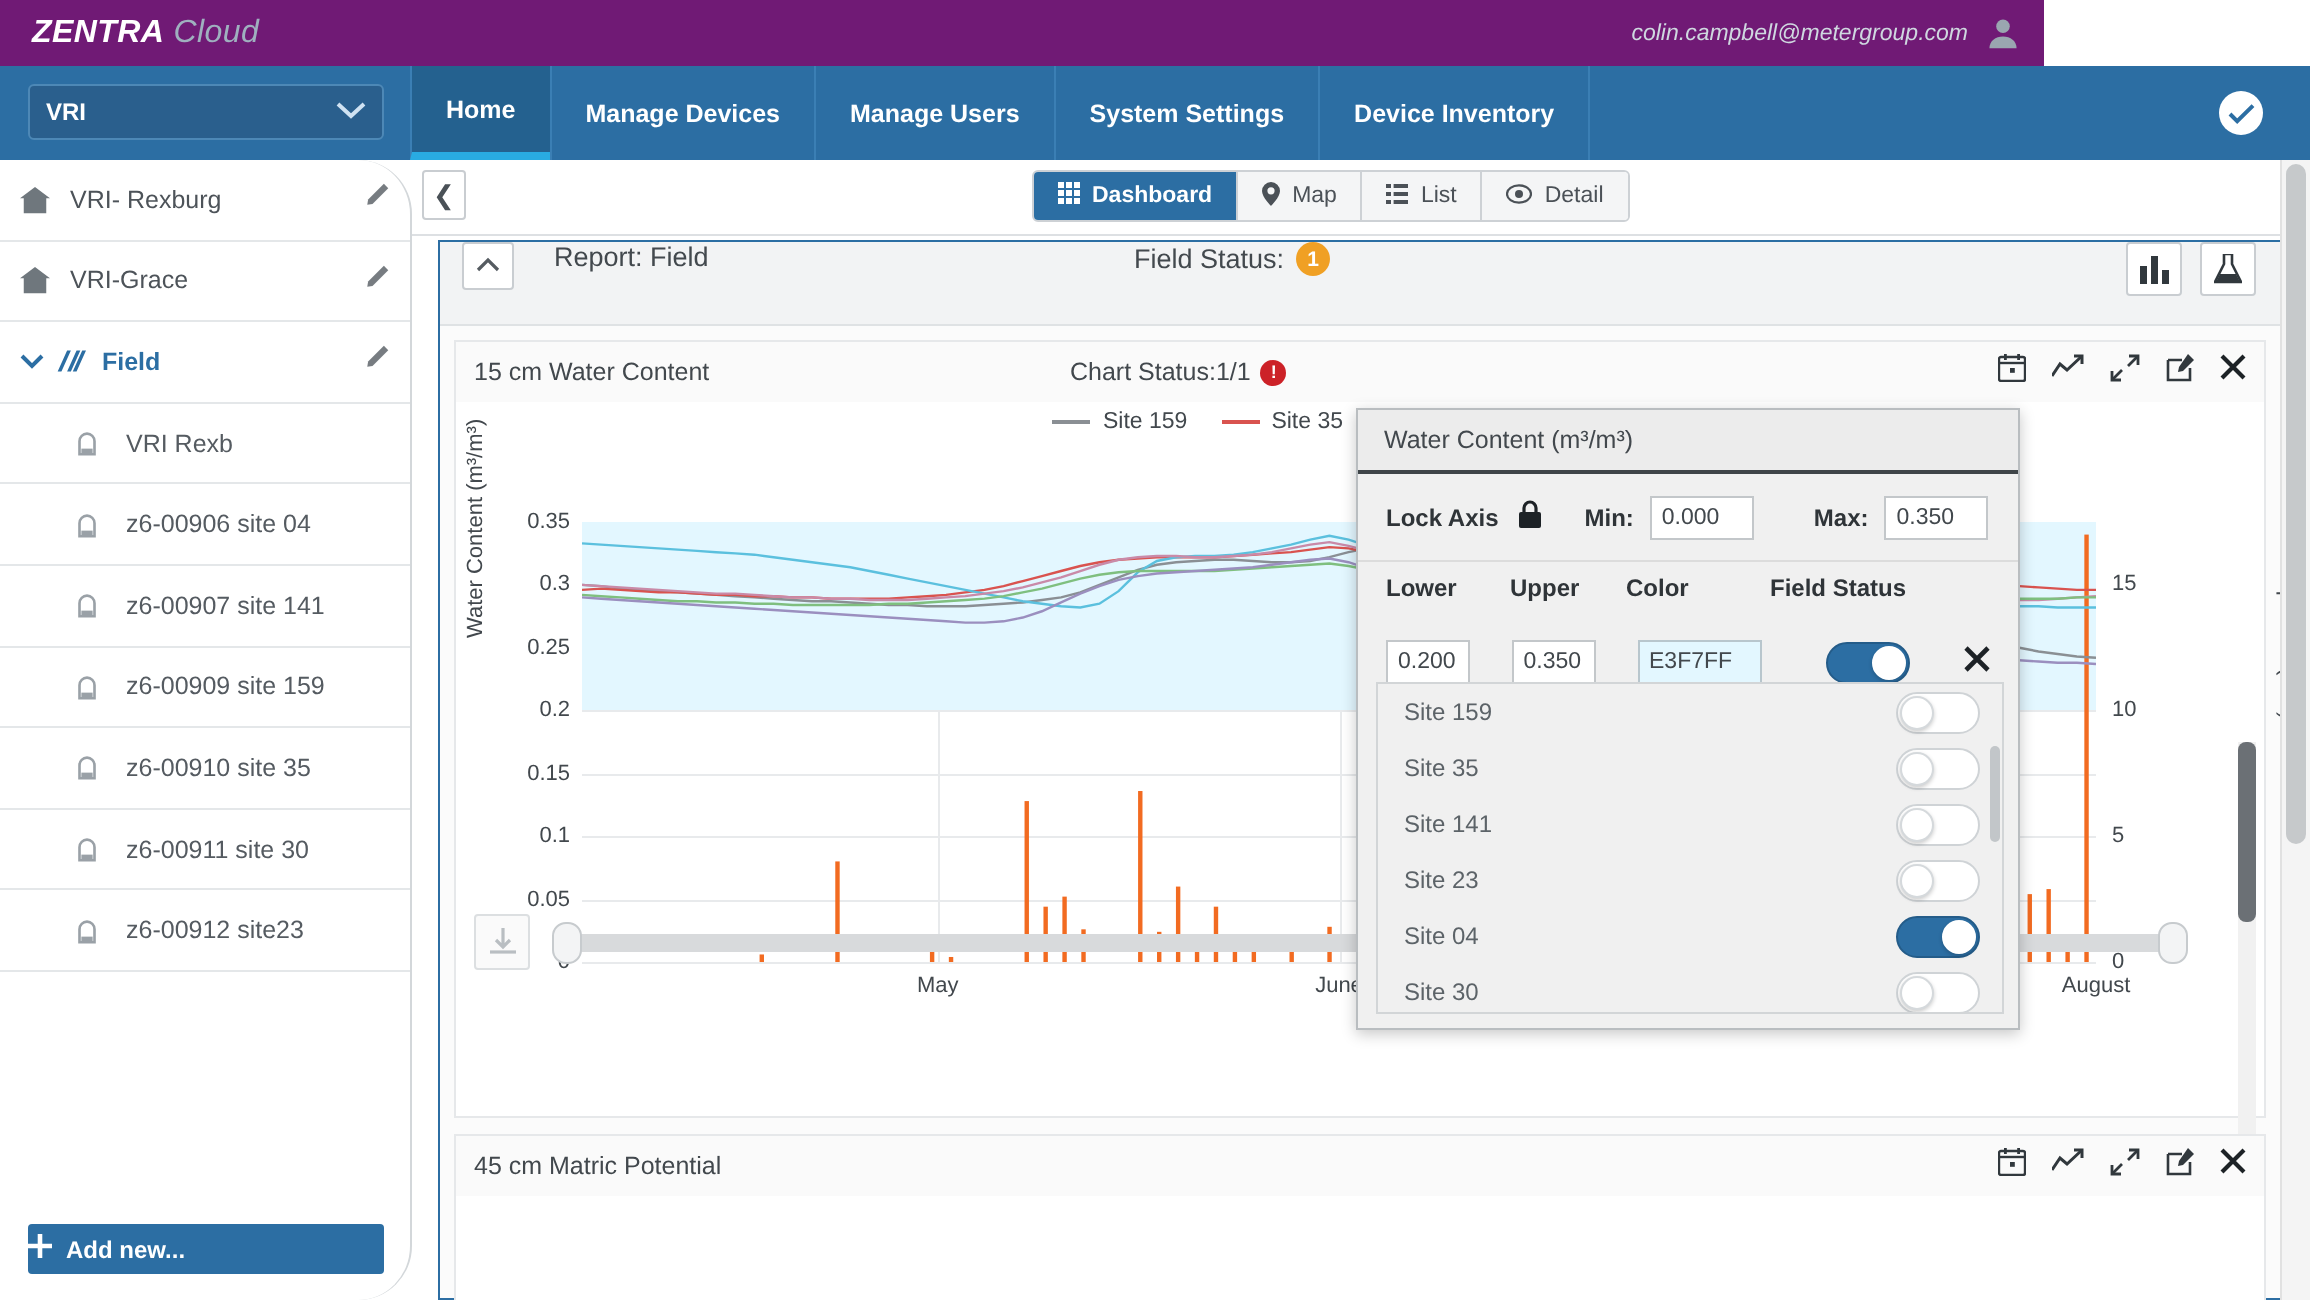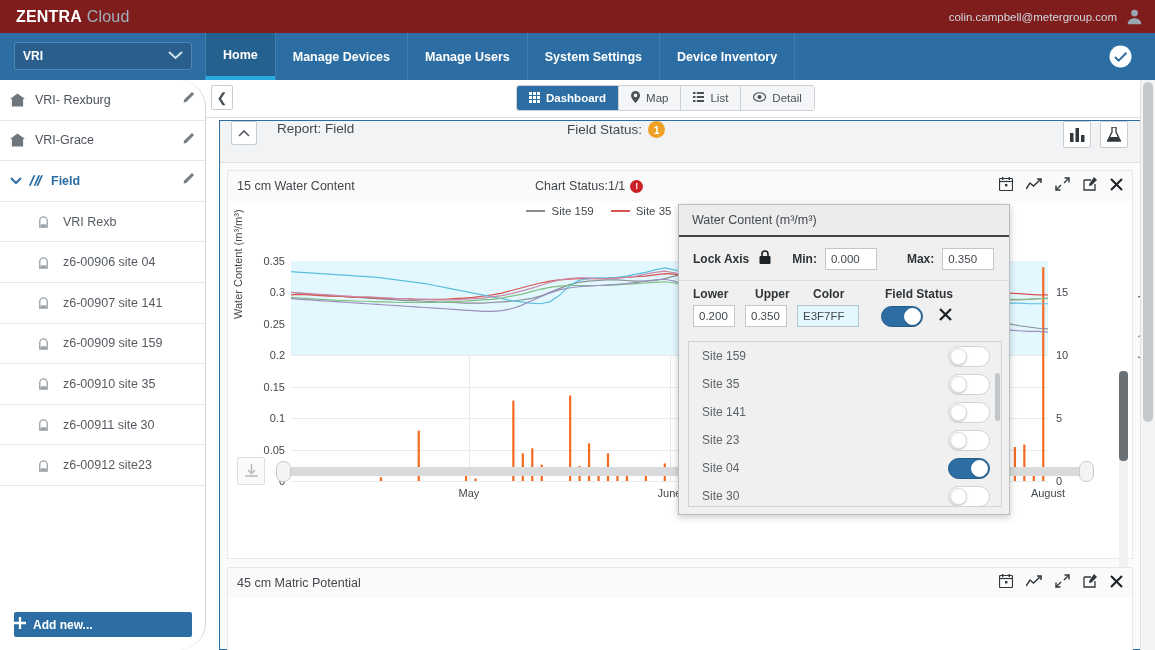--- a/index.html
+++ b/index.html
@@ -6,23 +6,23 @@
   html, body {
     width: 1155px; height: 650px;
     font-family: "Liberation Sans", sans-serif;
     background: #ffffff;
     overflow: hidden;
   }
   body { position: relative; }
 
   
   .topbar {
-    position: absolute; left: 0; top: 0; width: 1155px; height: 33px;
-    background: #7f1d1d; color: #fff;
-    display: flex; align-items: center;
+    position: absolute; left: 0; top: 0; width: 1022px; height: 33px;
+    background: #701a75; color: #fff;
+    display: flex; align-items: center; font-style: italic;
   }
   .brand { margin-left: 16px; font-size: 16px; letter-spacing: .2px; }
   .brand b { font-weight: bold; color: #ffffff; }
   .brand span { color: #9fb0bf; font-weight: normal; }
   .topbar-right {
     margin-left: auto; margin-right: 12px;
     display: flex; align-items: center; gap: 9px;
   }
   .user-email { font-size: 11.5px; color: #cfd8e0; }
   .avatar-icon { width: 17px; height: 17px; display: block; }
@@ -188,21 +188,21 @@
   .inp {
     border: 1px solid #c3c7ca; background: #fff; height: 22px;
     font-size: 11.5px; color: #42484d; padding: 0 5px;
     display: flex; align-items: center; font-weight: normal;
   }
   .popup-bandrow { padding: 6px 14px 0 14px; }
   .band-head { display: flex; font-size: 12px; font-weight: bold; color: #2f3438; gap: 10px; }
   .band-head span:nth-child(1) { width: 52px; }
   .band-head span:nth-child(2) { width: 48px; }
   .band-head span:nth-child(3) { width: 62px; }
-  .band-vals { display: flex; align-items: center; gap: 10px; margin-top: 4px; }
+  .band-vals { display: flex; align-items: center; gap: 10px; margin-top: 19px; justify-content: space-between; }
   .band-vals .inp:nth-child(1) { width: 42px; }
   .band-vals .inp:nth-child(2) { width: 42px; }
   .color-chip { width: 62px; background: #e3f7ff; border: 1px solid #b8c6cd; }
   .toggle { width: 42px; height: 21px; border-radius: 11px; background: #fff; border: 1px solid #cfd3d6; position: relative; }
   .toggle .knob { position: absolute; top: 1px; left: 1px; width: 17px; height: 17px; border-radius: 50%; background: #fff; border: 1px solid #d5d9dc; box-shadow: 0 1px 2px rgba(0,0,0,.2); }
   .toggle.on { background: #2c6ea3; border-color: #245c89; }
   .toggle.on .knob { left: auto; right: 1px; border-color: #fff; }
   .band-x { margin-left: 6px; font-size: 14px; font-weight: bold; color: #1d2226; }
   .site-list { position: absolute; left: 9px; top: 136px; width: 314px; height: 166px; background: #f0f0f0; border: 1px solid #d2d5d7; overflow: hidden; }
   .site-row { height: 28px; display: flex; align-items: center; padding: 0 11px 0 13px; font-size: 12px; color: #5c6368; }

